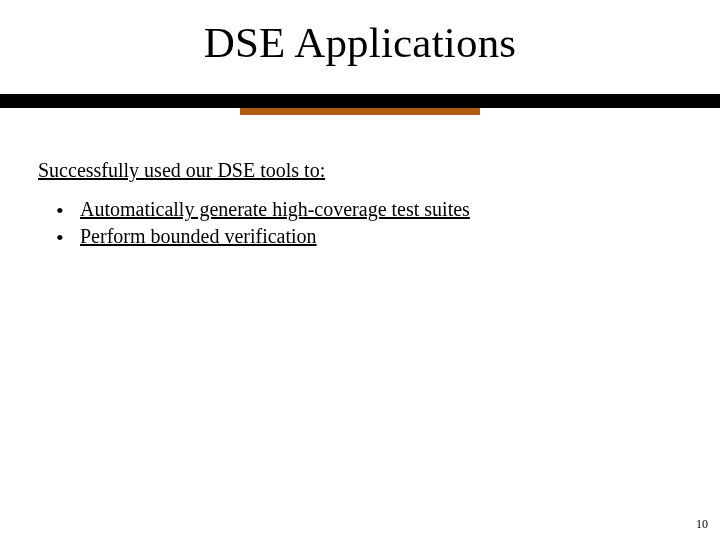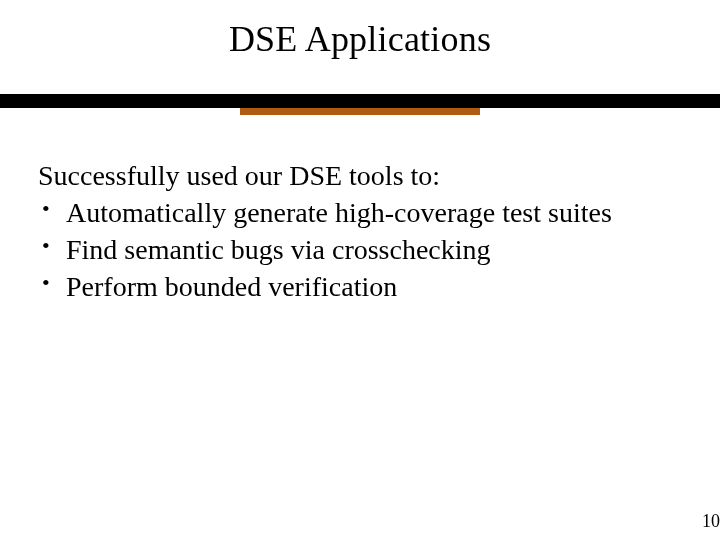--- a/index.html
+++ b/index.html
@@ -18,21 +18,21 @@
     height: 540px;
     position: relative;
     box-sizing: border-box;
   }
   .title {
     position: absolute;
     top: 18px;
     left: 0;
     width: 720px;
     text-align: center;
-    font-size: 36px;
+    font-size: 43px;
     font-weight: 400;
     letter-spacing: 0.2px;
   }
   .divider {
     position: absolute;
     top: 94px;
     left: 0;
     width: 720px;
     height: 14px;
     background: #000000;
@@ -43,63 +43,63 @@
     left: 240px;
     width: 240px;
     height: 7px;
     background: #b35a12;
   }
   .body {
     position: absolute;
     top: 158px;
     left: 38px;
     right: 38px;
-    font-size: 28px;
+    font-size: 20px;
     line-height: 1.25;
+    text-decoration: underline;
   }
   .intro {
     margin: 0 0 2px 0;
   }
   ul.bullets {
     list-style: none;
-    margin: 0;
+    margin: 14px;
     padding: 0;
   }
   ul.bullets li {
     position: relative;
     padding-left: 28px;
     margin: 2px 0;
   }
   ul.bullets li::before {
     content: "•";
     position: absolute;
     left: 4px;
     top: 0;
     font-size: 22px;
     line-height: 1.25;
   }
   .pagenum {
     position: absolute;
-    right: 0;
+    right: 12px;
     bottom: 8px;
-    font-size: 18px;
+    font-size: 12px;
     color: #000;
   }
 </style>
 </head>
 <body>
 
 <div class="slide">
   <div class="title">DSE Applications</div>
   <div class="divider"></div>
   <div class="accent"></div>
 
   <div class="body">
     <p class="intro">Successfully used our DSE tools to:</p>
     <ul class="bullets">
       <li>Automatically generate high-coverage test suites</li>
-      <li>Find semantic bugs via crosschecking</li>
       <li>Perform bounded verification</li>
     </ul>
   </div>
 
   <div class="pagenum">10</div>
 </div>
 
 </body></html>

